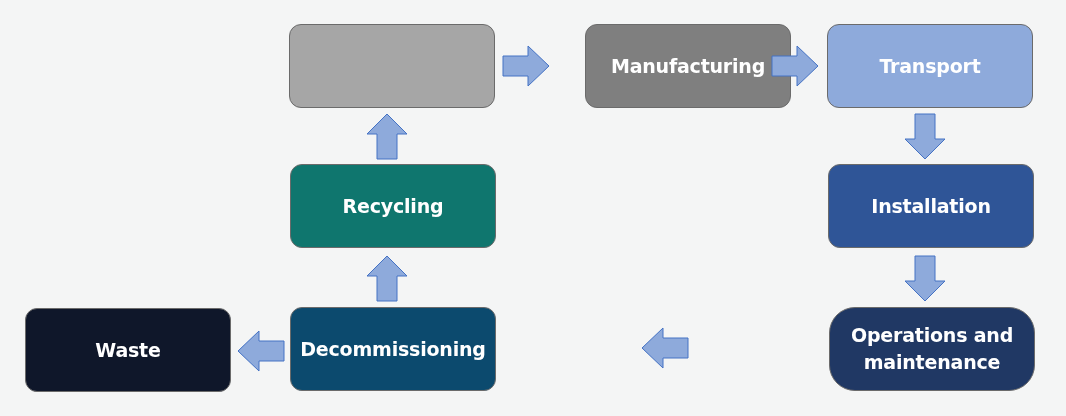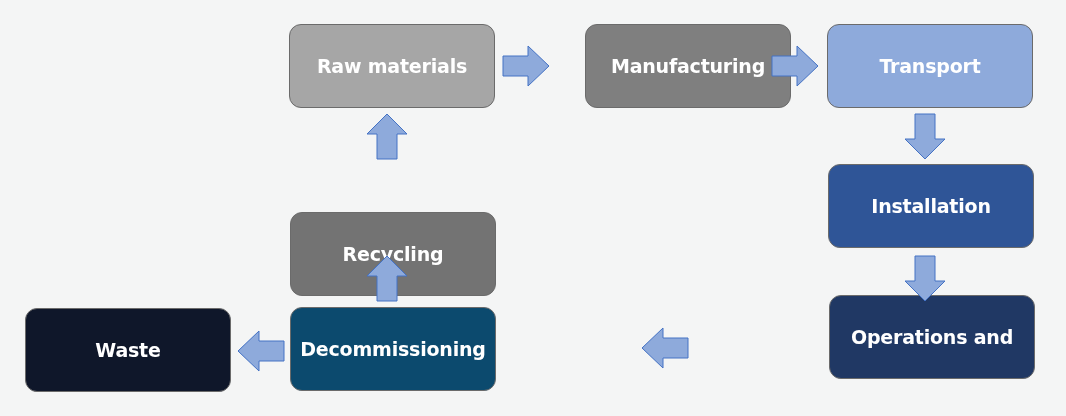--- a/index.html
+++ b/index.html
@@ -19,51 +19,51 @@
       font-size: 19px; line-height: 27px; letter-spacing: -0.2px;
     }
     .arrow { position: absolute; }
     .arrow svg { display: block; }
   </style>
 </head>
 <body>
 
 <div class="box" style="left: 289px; top: 24px; background-color: rgb(166, 166, 166);">
   <div>
-    <div>Raw materials</div>
   </div>
 </div>
 
 <div class="box" style="left: 557px; top: 24px; background-color: rgb(127, 127, 127); margin-left: 28px;">
   <span>Manufacturing</span>
 </div>
 
 <div class="box" style="left: 827px; top: 24px; background-color: rgb(142, 170, 219);">
   <span>Transport</span>
 </div>
 
 <div class="box" style="left: 828px; top: 164px; background-color: rgb(47, 85, 151); text-align: center;">
   <span>Installation</span>
 </div>
 
-<div class="box" style="left: 829px; top: 295px; background-color: rgb(32, 56, 100);">
+<div class="box" style="left: 829px; top: 307px; background-color: rgb(32, 56, 100); border-radius: 26px;">
   <div>
     <div>Operations and</div>
+    <div>maintenance</div>
   </div>
 </div>
 
 <div class="box" style="left: 290px; top: 307px; background-color: #0c4a6e;">
   <span>Decommissioning</span>
 </div>
 
 <div class="box" style="left: 25px; top: 308px; background-color: #0f172a;">
   <span>Waste</span>
 </div>
 
-<div class="box" style="left: 290px; top: 164px; background-color: #737373; margin-top: 48px;">
+<div class="box" style="left: 290px; top: 164px; background-color: #0f766e;">
   <span>Recycling</span>
 </div>
 
 <div class="arrow" style="left:502px; top:45px;">
   <svg width="48" height="42" viewBox="0 0 48 42">
       <polygon class="arr" points="1,11 26,11 26,1 47,21 26,41 26,31 1,31" fill="#8eaadb" stroke="#4472c4" stroke-width="1"></polygon>
     </svg>
 </div>
 
 <div class="arrow" style="left:771px; top:45px;">

